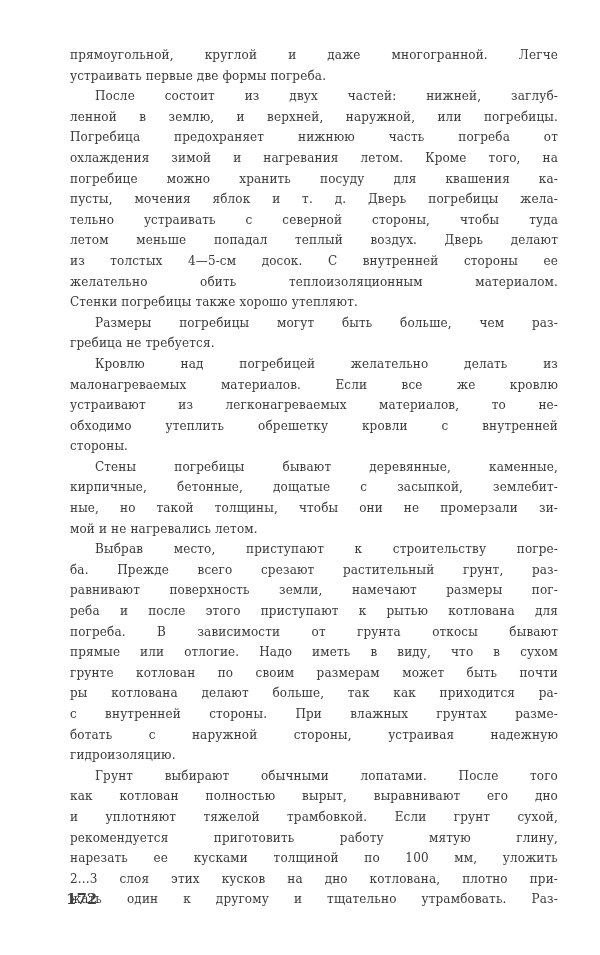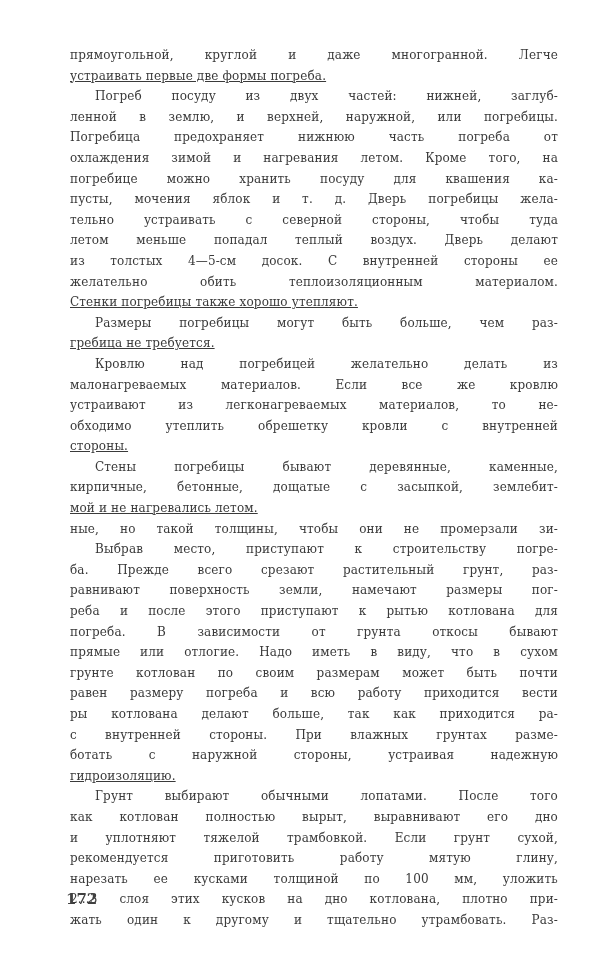--- a/index.html
+++ b/index.html
@@ -19,41 +19,41 @@
     color: #3a3a3a;
     letter-spacing: 0.15px;
   }
   .line {
     display: block;
     white-space: nowrap;
     text-align: justify;
     text-align-last: justify;
     height: 20.6px;
   }
-  .line.last { text-align-last: left; text-decoration: underline; }
+  .line.last { text-align-last: left; }
   .line.indent { padding-left: 25px; }
   .page-number {
     position: absolute;
     left: 66px; top: 890px;
     font-family: "DejaVu Serif", "Liberation Serif", serif;
     font-weight: bold;
     font-size: 15px;
     color: #404040;
   }
 </style>
 </head>
 <body>
 
 <div class="page" id="page">
     <div>
       <span class="line">прямоугольной, круглой и даже многогранной. Легче</span>
       <span class="line last">устраивать первые две формы погреба.</span>
     </div>
     <div>
-      <span class="line indent">Погреб посуду из двух частей: нижней, заглуб-</span>
+      <span class="line indent">После состоит из двух частей: нижней, заглуб-</span>
       <span class="line">ленной в землю, и верхней, наружной, или погребицы.</span>
       <span class="line">Погребица предохраняет нижнюю часть погреба от</span>
       <span class="line">охлаждения зимой и нагревания летом. Кроме того, на</span>
       <span class="line">погребице можно хранить посуду для квашения ка-</span>
       <span class="line">пусты, мочения яблок и т. д. Дверь погребицы жела-</span>
       <span class="line">тельно устраивать с северной стороны, чтобы туда</span>
       <span class="line">летом меньше попадал теплый воздух. Дверь делают</span>
       <span class="line">из толстых 4—5-см досок. С внутренней стороны ее</span>
       <span class="line">желательно обить теплоизоляционным материалом.</span>
       <span class="line last">Стенки погребицы также хорошо утепляют.</span>
@@ -65,32 +65,31 @@
     <div>
       <span class="line indent">Кровлю над погребицей желательно делать из</span>
       <span class="line">малонагреваемых материалов. Если все же кровлю</span>
       <span class="line">устраивают из легконагреваемых материалов, то не-</span>
       <span class="line">обходимо утеплить обрешетку кровли с внутренней</span>
       <span class="line last">стороны.</span>
     </div>
     <div>
       <span class="line indent">Стены погребицы бывают деревянные, каменные,</span>
       <span class="line">кирпичные, бетонные, дощатые с засыпкой, землебит-</span>
+      <span class="line">ные, но такой толщины, чтобы они не промерзали зи-</span>
       <span class="line last">мой и не нагревались летом.</span>
-      <span class="line">ные, но такой толщины, чтобы они не промерзали зи-</span>
     </div>
     <div>
       <span class="line indent">Выбрав место, приступают к строительству погре-</span>
       <span class="line">ба. Прежде всего срезают растительный грунт, раз-</span>
       <span class="line">равнивают поверхность земли, намечают размеры пог-</span>
       <span class="line">реба и после этого приступают к рытью котлована для</span>
       <span class="line">погреба. В зависимости от грунта откосы бывают</span>
       <span class="line">прямые или отлогие. Надо иметь в виду, что в сухом</span>
       <span class="line">грунте котлован по своим размерам может быть почти</span>
-      <span class="line">равен размеру погреба и всю работу приходится вести</span>
       <span class="line">ры котлована делают больше, так как приходится ра-</span>
       <span class="line">с внутренней стороны. При влажных грунтах разме-</span>
       <span class="line">ботать с наружной стороны, устраивая надежную</span>
       <span class="line last">гидроизоляцию.</span>
     </div>
     <div>
       <span class="line indent">Грунт выбирают обычными лопатами. После того</span>
       <span class="line">как котлован полностью вырыт, выравнивают его дно</span>
       <span class="line">и уплотняют тяжелой трамбовкой. Если грунт сухой,</span>
       <span class="line">рекомендуется приготовить работу мятую глину,</span>

